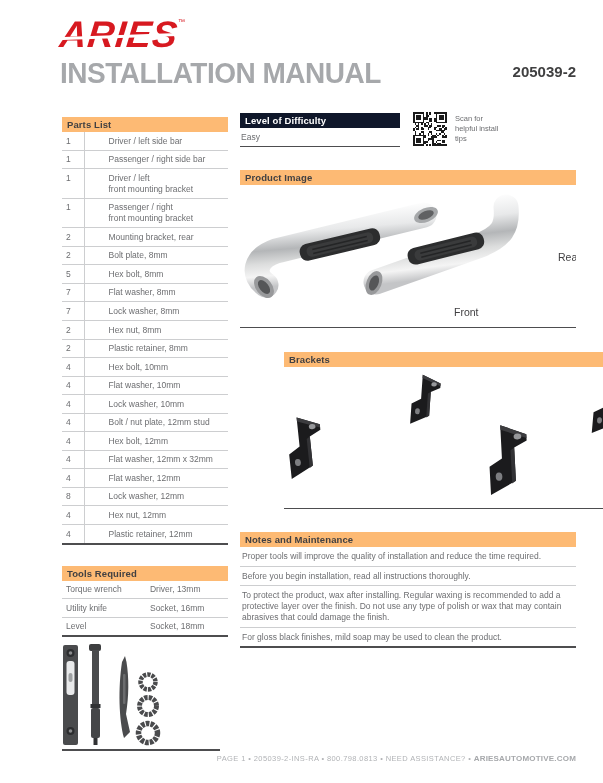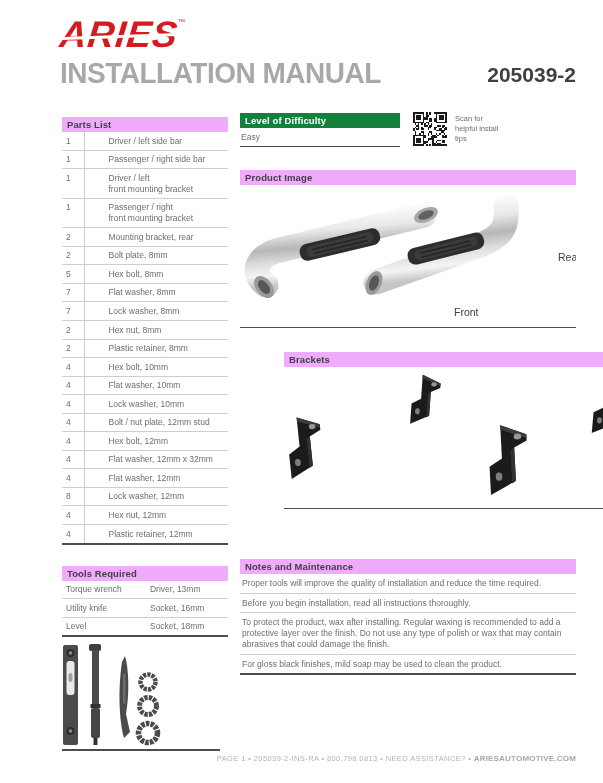--- a/index.html
+++ b/index.html
@@ -14,28 +14,28 @@
   .logo-text {
     font-size:37px; font-weight:bold; font-style:italic; color:#d71920;
     letter-spacing:1px; transform:skewX(-6deg); display:inline-block; line-height:1;
   }
   .logo-slit { position:absolute; left:-4px; right:0; top:19px; height:2.5px; background:#ffffff; transform:rotate(-2deg); }
   .logo-tm { font-size:7px; color:#d71920; vertical-align:top; position:relative; top:2px; font-style:normal; }
   .manual-title {
     position:absolute; left:60px; top:57px; font-size:28px; font-weight:bold;
     color:#a6a8ab; letter-spacing:-0.5px; transform:scaleY(1.04); transform-origin:left top;
   }
-  .part-number { position:absolute; right:27px; top:63px; font-size:21px; font-weight:bold; color:#404041; }
+  .part-number { position:absolute; right:27px; top:63px; font-size:15px; font-weight:bold; color:#404041; }
 
   
   .sec-head {
-    background:#f0abfc; color:#414042; font-weight:bold; font-size:9.5px;
+    background:#fdba74; color:#414042; font-weight:bold; font-size:9.5px;
     line-height:15px; height:15px; padding-left:5px; letter-spacing:0.1px;
   }
-  .green .sec-head { background:#15803d; color:#ffffff; }
+  .green .sec-head { background:#0f172a; color:#ffffff; }
 
   
   .leftcol { position:absolute; left:62px; top:117px; width:166px; }
   table { border-collapse:collapse; width:100%; }
   .data-table td {
     font-size:8.5px; color:#6d6e71; padding:3.5px 2px 3px 4px;
     border-bottom:1px solid #cdced0; vertical-align:top; line-height:1.3;
   }
   .data-table tr:last-child td { border-bottom:none; }
   .data-table { border-bottom:2px solid #4d4d4f; }
@@ -48,21 +48,21 @@
   
   .rightcol { position:absolute; left:240px; top:113px; width:336px; }
   .difficulty { position:relative; width:160px; }
   .difficulty .value { font-size:8.5px; color:#6d6e71; padding:4px 0 4px 1px; }
   .difficulty .underline { border-bottom:1.5px solid #4d4d4f; }
   .qr-wrap { position:absolute; left:173px; top:-1px; display:flex; gap:8px; }
   .qr-label { font-size:7.5px; color:#6d6e71; line-height:1.3; width:52px; padding-top:2px; }
   .sec { position:absolute; left:0; width:336px; }
   .sec-product { top:57px; }
   .sec-brackets { top:239px;margin-left:44px; }
-  .sec-notes { top:419px;margin-top:27px; }
+  .sec-notes { top:419px; }
   .img-box { display:block; }
   .rule-dark { border-bottom:1.5px solid #4d4d4f; }
   .notes-table td { padding:4px 2px 3.5px 2px; }
 
   
   .footer { position:absolute; right:27px; top:754px; font-size:7.5px; color:#b1b3b6; letter-spacing:0.4px;padding-left:44px; }
   .footer .site { font-weight:bold; color:#a6a8ab; font-size:8px; letter-spacing:0.2px; }
 </style>
 </head>
 <body>

